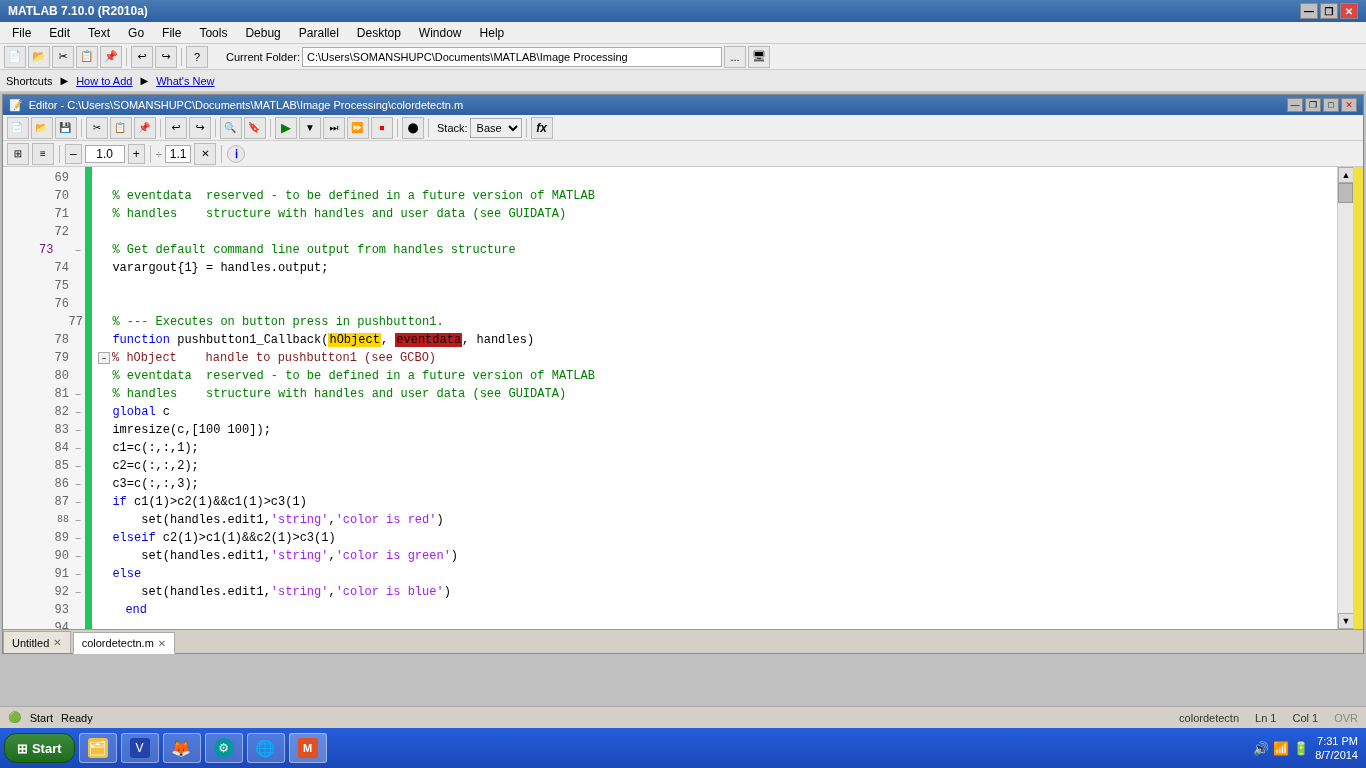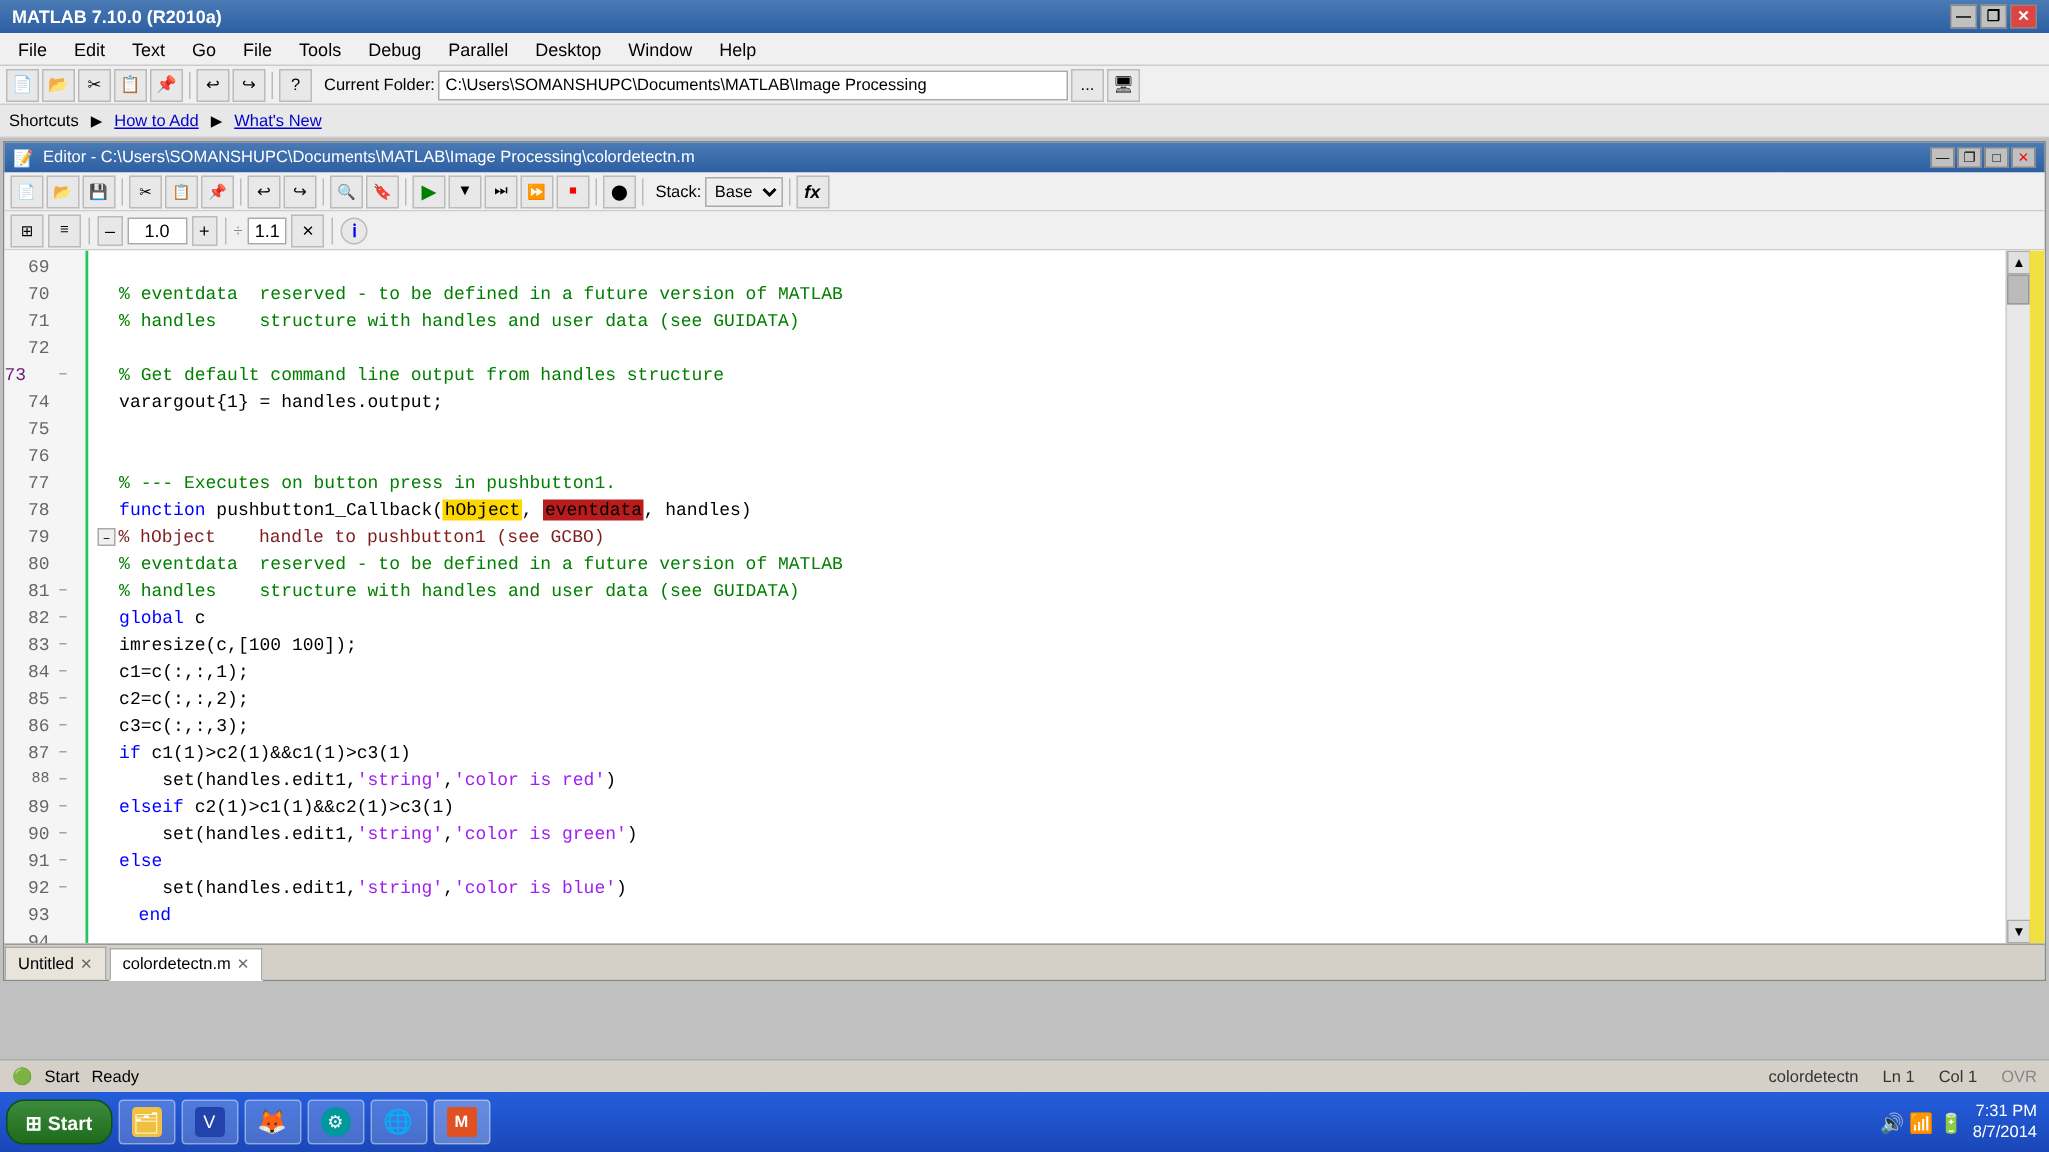--- a/index.html
+++ b/index.html
@@ -354,21 +354,21 @@
   <div class="toolbar-btn">📄</div>
   <div class="toolbar-btn">📂</div>
   <div class="toolbar-btn">✂</div>
   <div class="toolbar-btn">📋</div>
   <div class="toolbar-btn">📌</div>
   <div class="toolbar-separator"></div>
   <div class="toolbar-btn">↩</div>
   <div class="toolbar-btn">↪</div>
   <div class="toolbar-separator"></div>
   <div class="toolbar-btn">?</div>
-  <span class="current-folder-label" style="margin-left:6px; font-size:11px;">Current Folder:</span>
+  <span class="current-folder-label" style="margin-left:16px; font-size:11px;">Current Folder:</span>
   <input type="text" id="current-folder-input" style="width: 420px; height: 20px; border: 1px solid rgb(170, 170, 170); padding: 0px 4px; font-size: 11px;" value="C:\Users\SOMANSHUPC\Documents\MATLAB\Image Processing">
   <div class="toolbar-btn">...</div>
   <div class="toolbar-btn">🖥</div>
 </div>
 
 <div id="shortcuts-bar">
   <span style="font-size:11px;">Shortcuts</span>
   <span style="font-size:10px;">▶</span>
   <span class="shortcut-link">How to Add</span>
   <span style="font-size:10px;">▶</span>
@@ -431,21 +431,21 @@
     <div class="toolbar-separator"></div>
     <span style="font-size:11px; color:#888;">÷</span>
     <span style="border:1px solid #aaa; padding:1px 4px; background:white; font-size:12px; display:inline-block;">1.1</span>
     <div class="toolbar-btn" style="font-size:10px;">✕</div>
     <div class="toolbar-separator"></div>
     <div class="toolbar-btn" style="color:blue; font-weight:bold; font-size:12px; border-radius:50%; width:18px; height:18px;">ℹ</div>
   </div>
 
   <div id="code-container" style="flex:1; display:flex; overflow:hidden; background:white;">
 
-    <div id="line-numbers-col" style="background:#f5f5f5; border-right:2px solid #22c55e; font-family:'Courier New',monospace; font-size:12px; line-height:18px; min-width:56px; padding-top:2px;">
+    <div id="line-numbers-col" style="background:#f5f5f5; border-right:7px solid #22c55e; font-family:'Courier New',monospace; font-size:12px; line-height:18px; min-width:56px; padding-top:2px;padding-left:36px;">
       <div style="display:flex; flex-direction:column;">
 
         <div style="display:flex; height:18px;">
             <span style="min-width:32px; text-align:right; color:#666; padding-right:2px; font-size:12px; font-family:'Courier New',monospace;">69</span>
             <span style="width:14px; color:#888; font-size:11px; text-align:center;"></span>
           </div>
         <div style="display:flex; height:18px;">
             <span style="min-width:32px; text-align:right; color:#666; padding-right:2px; font-size:12px; font-family:'Courier New',monospace;">70</span>
             <span style="width:14px; color:#888; font-size:11px; text-align:center;"></span>
           </div>
@@ -466,21 +466,21 @@
             <span style="width:14px;"></span>
           </div>
         <div style="display:flex; height:18px;">
             <span style="min-width:32px; text-align:right; color:#666; padding-right:2px; font-size:12px; font-family:'Courier New',monospace;">75</span>
             <span style="width:14px;"></span>
           </div>
         <div style="display:flex; height:18px;">
             <span style="min-width:32px; text-align:right; color:#666; padding-right:2px; font-size:12px; font-family:'Courier New',monospace;">76</span>
             <span style="width:14px;"></span>
           </div>
-        <div style="display:flex; height:18px;">
+        <div style="display:flex; height:18px;flex-direction:column;">
             <span style="min-width:32px; text-align:right; color:#666; padding-right:2px; font-size:12px; font-family:'Courier New',monospace;">77</span>
             <span style="width:14px;"></span>
           </div>
         <div style="display:flex; height:18px;">
             <span style="min-width:32px; text-align:right; color:#666; padding-right:2px; font-size:12px; font-family:'Courier New',monospace;">78</span>
             <span style="width:14px; color:#888; font-size:11px; text-align:center;"></span>
           </div>
         <div style="display:flex; height:18px;">
             <span style="min-width:32px; text-align:right; color:#666; padding-right:2px; font-size:12px; font-family:'Courier New',monospace;">79</span>
             <span style="width:14px;"></span>

